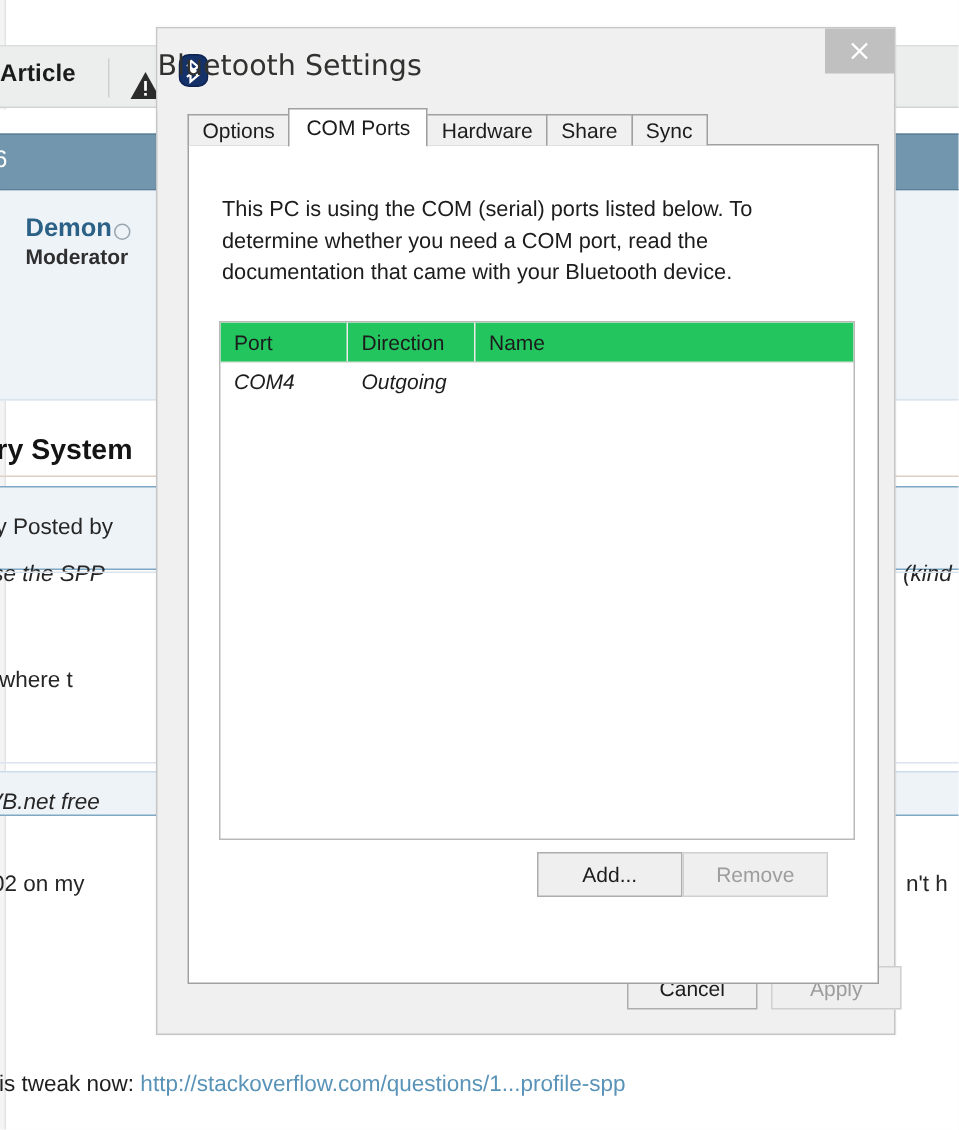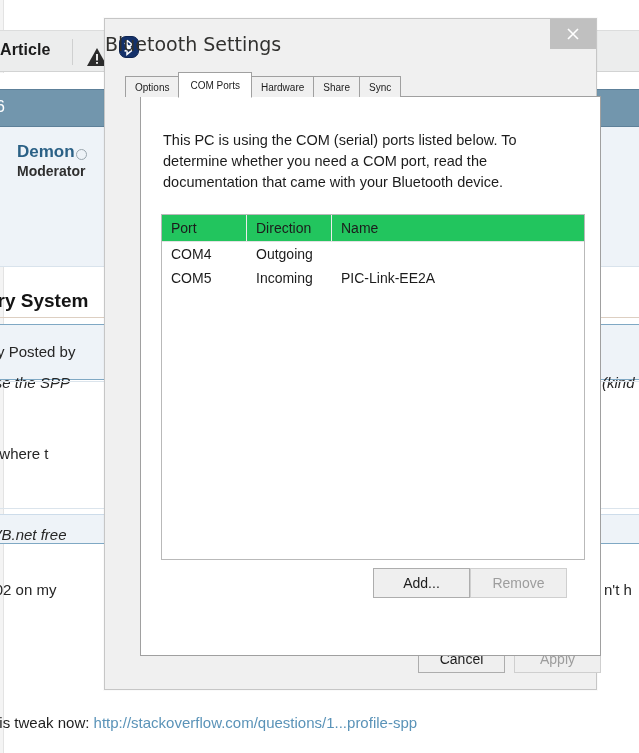--- a/index.html
+++ b/index.html
@@ -200,21 +200,21 @@
     position: absolute;
     left: 20px; top: 56px;
     height: 22px;
     display: flex;
     align-items: flex-end;
     z-index: 3;
   }
   .tab {
     height: 21px;
     padding: 0 9px;
-    font-size: 10px;
+    font-size: 14px;
     color: #1c1c1c;
     background: #f0f0f0;
     border: 1px solid #a0a0a0;
     border-bottom: none;
     display: flex;
     align-items: center;
     box-sizing: border-box;
     margin-right: -1px;
     cursor: default;
     font-family: "Liberation Sans", sans-serif;
@@ -226,21 +226,21 @@
     padding: 12px 11px;
     position: relative;
     z-index: 4;
     border-bottom: 1px solid #ffffff;
     margin-bottom: -1px;
   }
 
   
   .tabpanel {
     position: absolute;
-    left: 35px; top: 77px;
+    left: 20px; top: 77px;
     width: 461px; height: 560px;
     background: #ffffff;
     border: 1px solid #a0a0a0;
     box-sizing: border-box;
     z-index: 2;
   }
   .panel-desc {
     position: absolute;
     left: 22px; top: 33px;
     width: 400px;
@@ -269,20 +269,21 @@
     display: flex;
     align-items: center;
     padding-left: 9px;
     box-sizing: border-box;
     border-right: 1px solid #ececec;
     height: 26px;
   }
   .lv-row {
     display: flex;
     height: 24px;
+    font-style: italic;
   }
   .lv-td {
     font-size: 14px;
     color: #1c1c1c;
     display: flex;
     align-items: center;
     padding-left: 9px;
     box-sizing: border-box;
   }
   .col-port { width: 85px; }
@@ -415,25 +416,20 @@
     <div class="listview">
       <div class="lv-header">
         <div class="lv-th col-port">Port</div>
         <div class="lv-th col-dir">Direction</div>
         <div class="lv-th col-name">Name</div>
       </div>
       <div class="lv-row">
         <div class="lv-td col-port">COM4</div>
         <div class="lv-td col-dir">Outgoing</div>
       </div>
-      <div class="lv-row">
-        <div class="lv-td col-port">COM5</div>
-        <div class="lv-td col-dir">Incoming</div>
-        <div class="lv-td col-name">PIC-Link-EE2A</div>
-      </div>
     </div>
 
     <div class="lv-buttons">
       <button class="btn">Add...</button>
       <button class="btn disabled" disabled="">Remove</button>
     </div>
 
   </div>
 
   <div class="dlg-footer">

